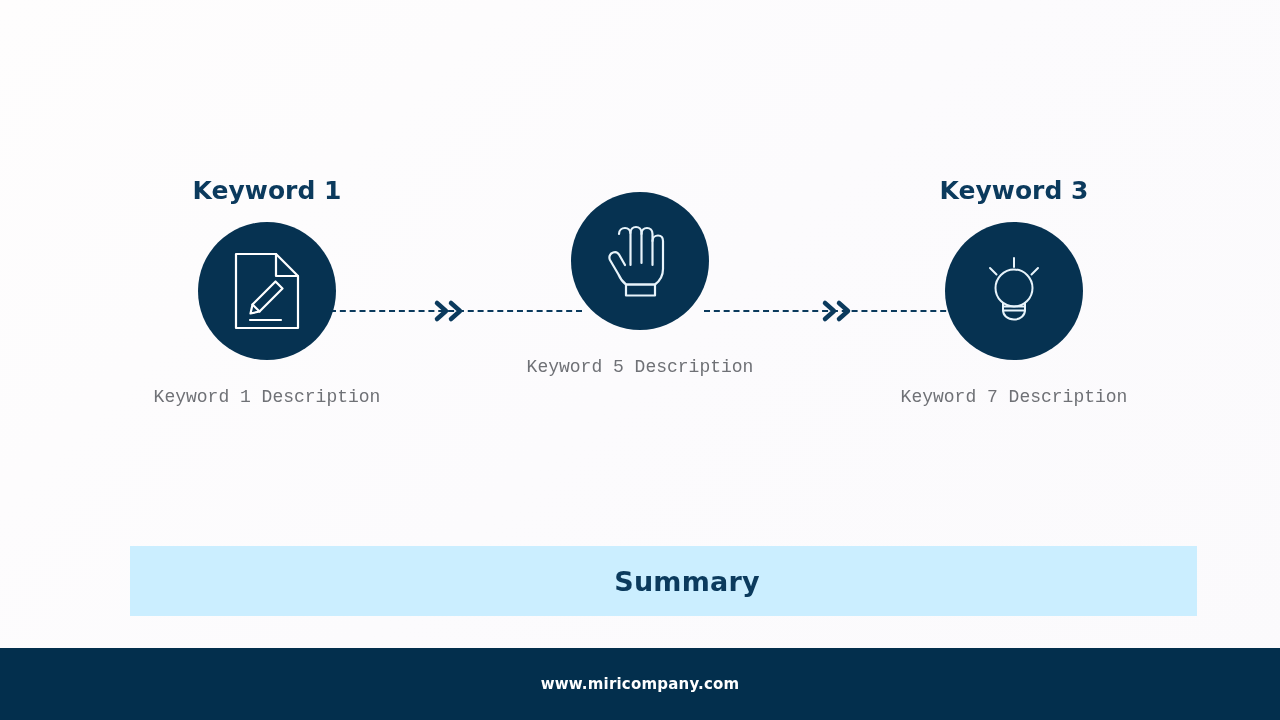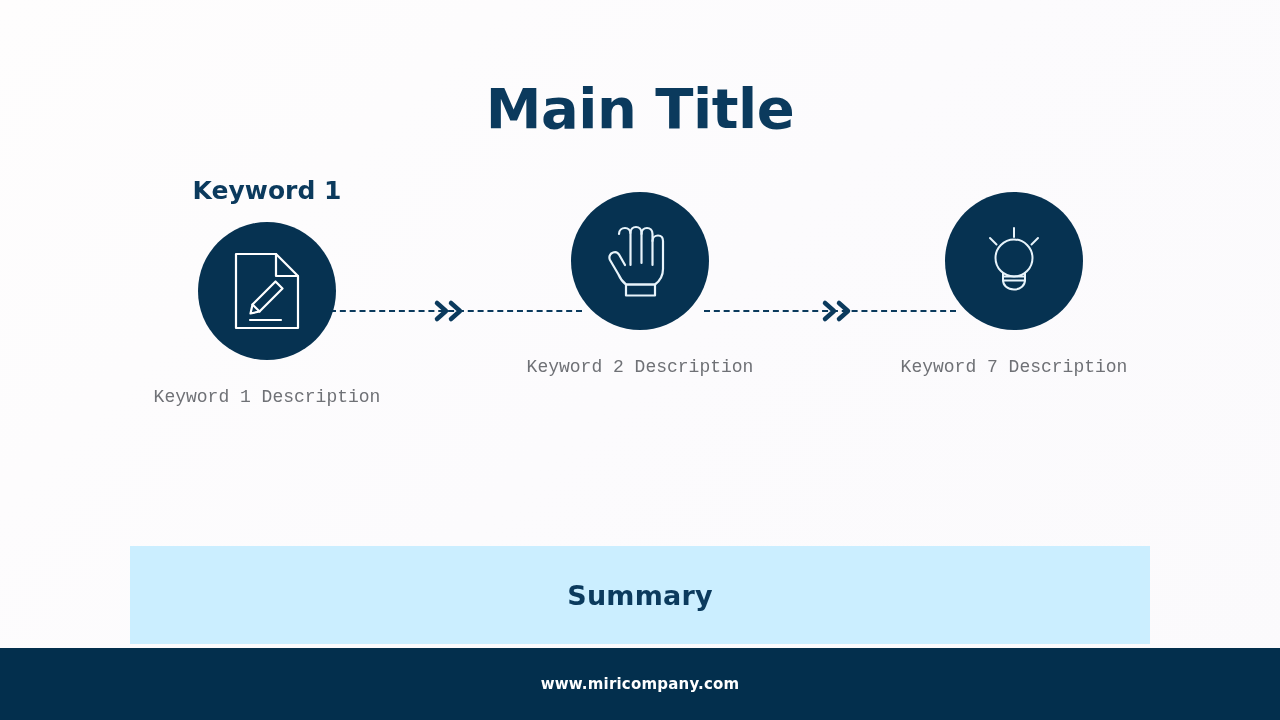--- a/index.html
+++ b/index.html
@@ -120,25 +120,26 @@
   }
   .conn-1 .chevron { left: 102px; }
   .conn-2 .chevron { left: 116px; }
 
   
   .summary-bar {
     position: absolute;
     left: 130px;
     top: 546px;
     width: 1020px;
-    height: 98px;
+    height: 70px;
     background: #cbeeff;
     display: flex;
     align-items: center;
     justify-content: center;
+    padding-left: 47px;
   }
   .summary-text {
     font-size: 27px;
     font-weight: bold;
     color: #0b3a5d;
     letter-spacing: 0.2px;
   }
 
   
   .footer {
@@ -157,21 +158,20 @@
     font-size: 15px;
     font-weight: bold;
     letter-spacing: 0.2px;
   }
 </style>
 </head>
 <body>
 
 <div class="slide">
 
-  <div class="main-title">Main Title</div>
 
   <div class="steps">
 
     <div class="step step-1">
       <div class="step-heading">Keyword 1</div>
       <div class="circle-wrap">
         <div class="circle">
           <span>
             <svg width="76" height="80" viewBox="0 0 76 80" fill="none" stroke="#ffffff" stroke-width="2.2" stroke-linecap="round" stroke-linejoin="round">
               <path d="M7 3 H47 L69 25 V77 H7 Z"></path>
@@ -195,24 +195,25 @@
               <path d="M25.5 12 C25.5 8 28 6 31 6 C34 6 36.5 8 36.5 12 V42"></path>
               <path d="M36.5 13 C36.5 9 39 7 42 7 C45 7 47.5 9 47.5 13 V44"></path>
               <path d="M47.5 20 C47.5 16.5 50 14.5 53 14.5 C56 14.5 58 16.5 58 20 V48
                        C58 55 54 60.5 50 63.5 H21 C17 60.5 15 57 13.5 53.5
                        L5 39 C3.5 36 5 32.5 8 31.5 C10.5 30.6 13 31.6 14.3 34 L20 44"></path>
               <rect x="21" y="63.5" width="29" height="11"></rect>
             </svg>
           </span>
         </div>
       </div>
-      <div class="step-desc">Keyword 2 Description</div>
+      <div class="step-desc">Keyword 5 Description</div>
     </div>
 
     <div class="step step-3">
+      <div class="step-heading">Keyword 3</div>
       <div class="circle-wrap">
         <div class="circle">
           <span>
             <svg width="76" height="76" viewBox="0 0 76 76" fill="none" stroke="#e8f4fb" stroke-width="2" stroke-linecap="round" stroke-linejoin="round">
               <circle cx="38" cy="35" r="18.5"></circle>
               <path d="M27 50 V57 C27 62.5 31.5 66.5 38 66.5 C44.5 66.5 49 62.5 49 57 V50"></path>
               <path d="M27 53.5 H49"></path>
               <path d="M27 57.5 H49"></path>
               <path d="M38 5 V14"></path>
               <path d="M14 15 L20.5 21.5"></path>

